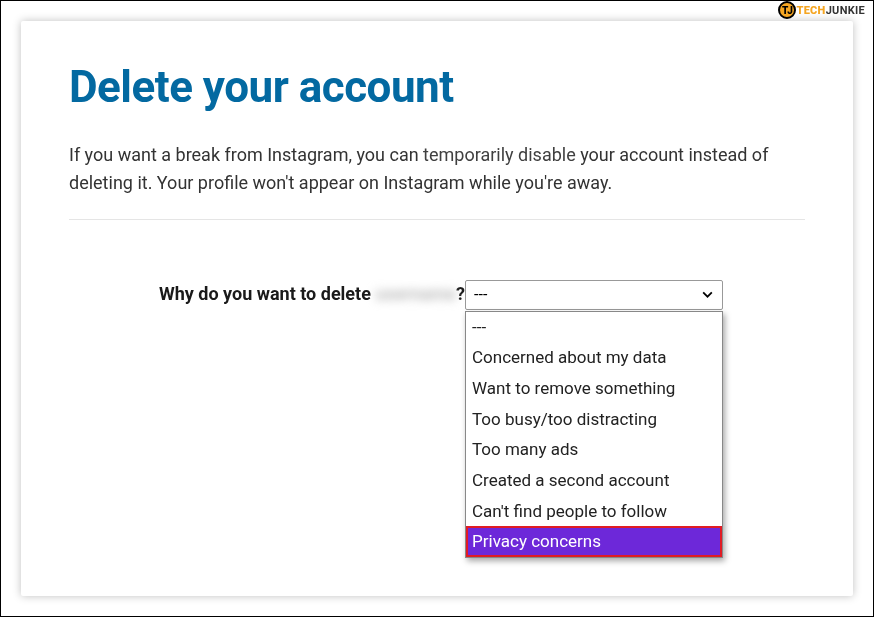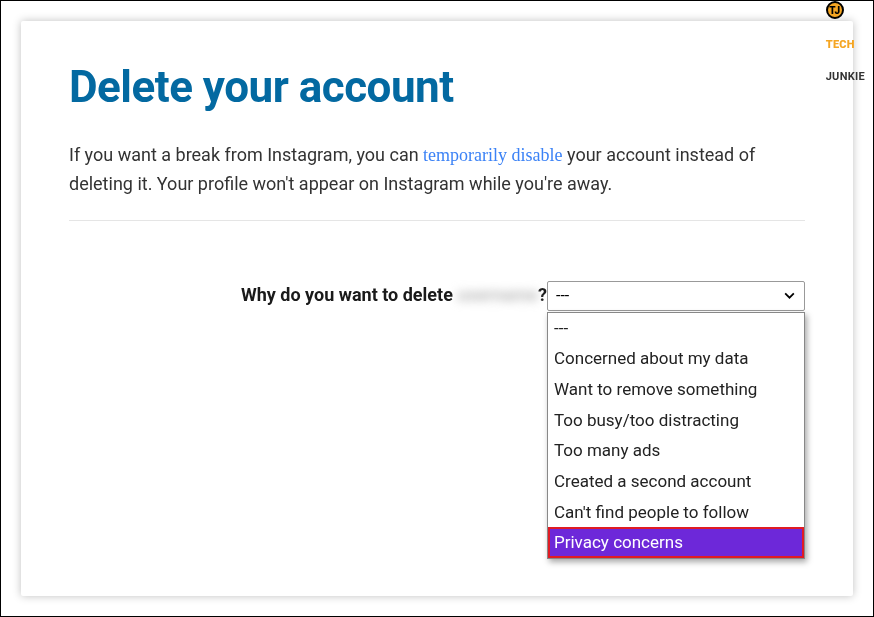--- a/index.html
+++ b/index.html
@@ -30,24 +30,23 @@
       background: #fff;
       box-shadow: 0 0 8px rgba(0,0,0,0.25);
       border-radius: 2px;
       padding: 40px 48px;
     }
     .watermark {
       position: absolute;
       top: 0px;
       right: 8px;
       display: flex;
-      align-items: flex-start;
-      gap: 19px;
+      align-items: center;
+      gap: 0;
       z-index: 100;
-      flex-direction: column;
     }
     .watermark-icon {
       width: 18px;
       height: 18px;
       border-radius: 50%;
       background: #f5a623;
       border: 2px solid #000;
       position: relative;
       display: flex;
       align-items: center;
@@ -76,29 +75,28 @@
       letter-spacing: -0.5px;
     }
     .description {
       font-size: 18px;
       color: #333;
       line-height: 1.55;
       padding-bottom: 22px;
       border-bottom: 1px solid #e5e5e5;
     }
     .description a {
-      color: #3b82f6;
+      color: #404040;
       text-decoration: none;
-      font-family: Liberation Serif, serif;
     }
     .question-row {
       margin-top: 60px;
       display: flex;
       align-items: flex-start;
-      justify-content: flex-end;
+      justify-content: center;
       margin-left: 8px;
     }
     .question-label {
       font-size: 18px;
       font-weight: 700;
       color: #1a1a1a;
       padding-top: 3px;
     }
     .blur {
       filter: blur(5px);

